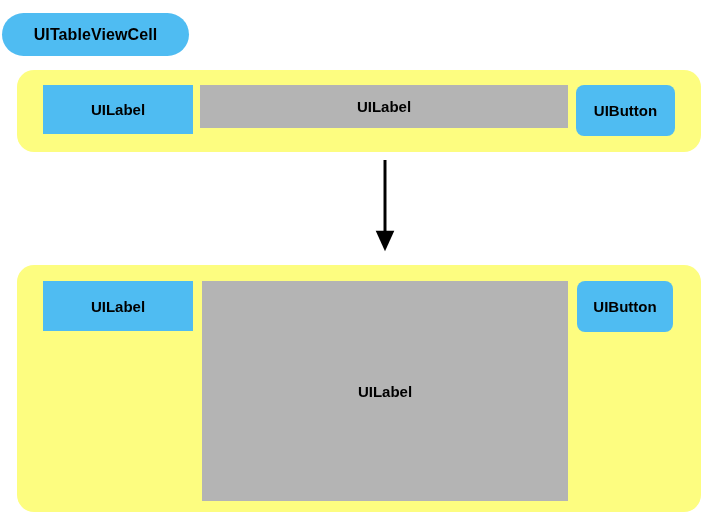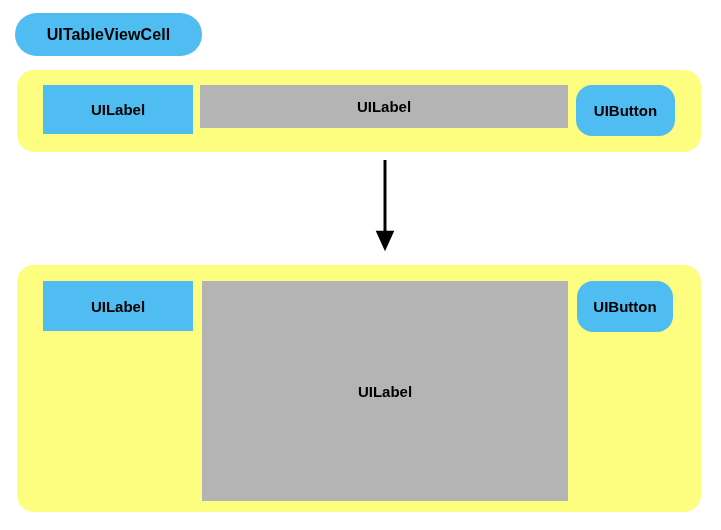--- a/index.html
+++ b/index.html
@@ -50,40 +50,40 @@
     font-size: 15px;
   }
 
   .gray-box {
     background: #B4B4B4;
     font-size: 15px;
   }
 
   .button-box {
     background: #4FBCF2;
-    border-radius: 16px;
+    border-radius: 8px;
     font-size: 15px;
     align-items: center;
   }
 
   
   .arrow {
     position: absolute;
     pointer-events: none;
   }
   .arrow svg {
     display: block;
   }
 </style>
 </head>
 <body>
 
 <div id="canvas">
 
-  <div class="box pill-badge" style="left: 15px; top: 13px; width: 187px; height: 43px; background: rgb(79, 188, 242);">
+  <div class="box pill-badge" style="left: 2px; top: 13px; width: 187px; height: 43px; background: rgb(79, 188, 242);">
     <span>UITableViewCell</span>
   </div>
 
   <div id="cells-root">
       <div class="box cell-container" style="left: 17px; top: 70px; width: 684px; height: 82px; background: rgb(253, 253, 128); display: block;"></div>
       <div class="box cell-container" style="left: 17px; top: 265px; width: 684px; height: 247px; background: rgb(253, 253, 128); display: block;"></div>
     </div>
 
   <div class="arrow" style="left: 370px; top: 160px; width: 30px; height: 93px;">
     <svg width="30" height="93" viewBox="0 0 30 100">

